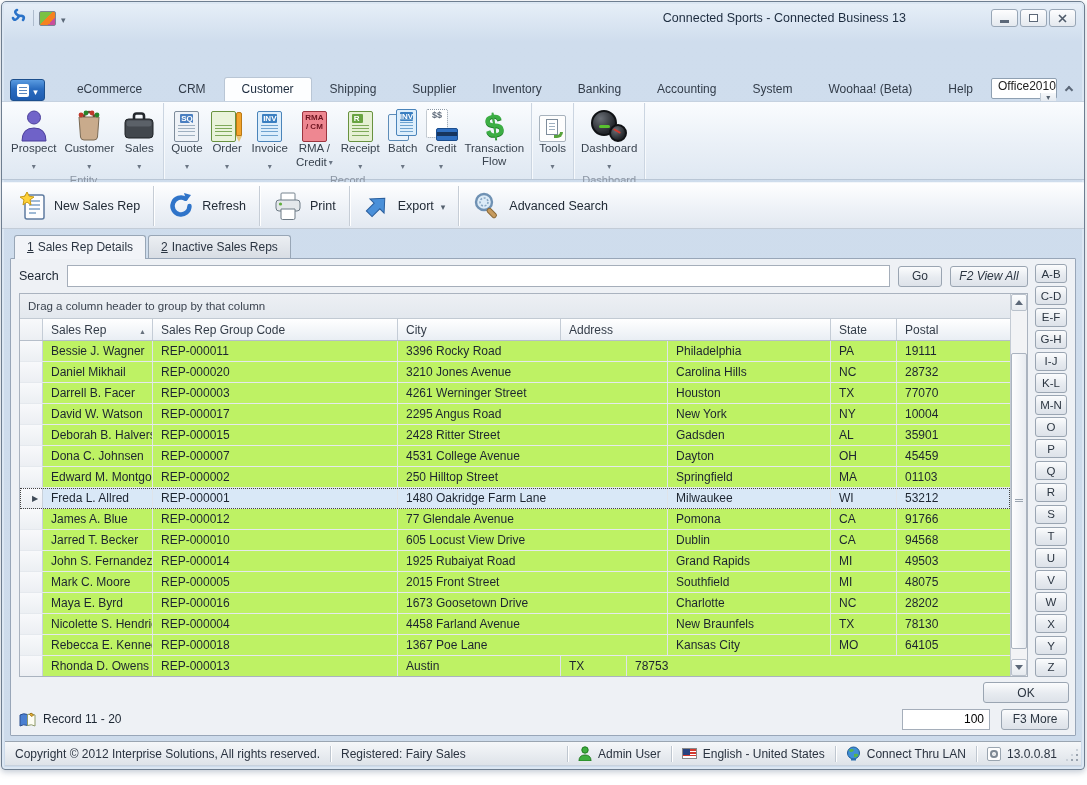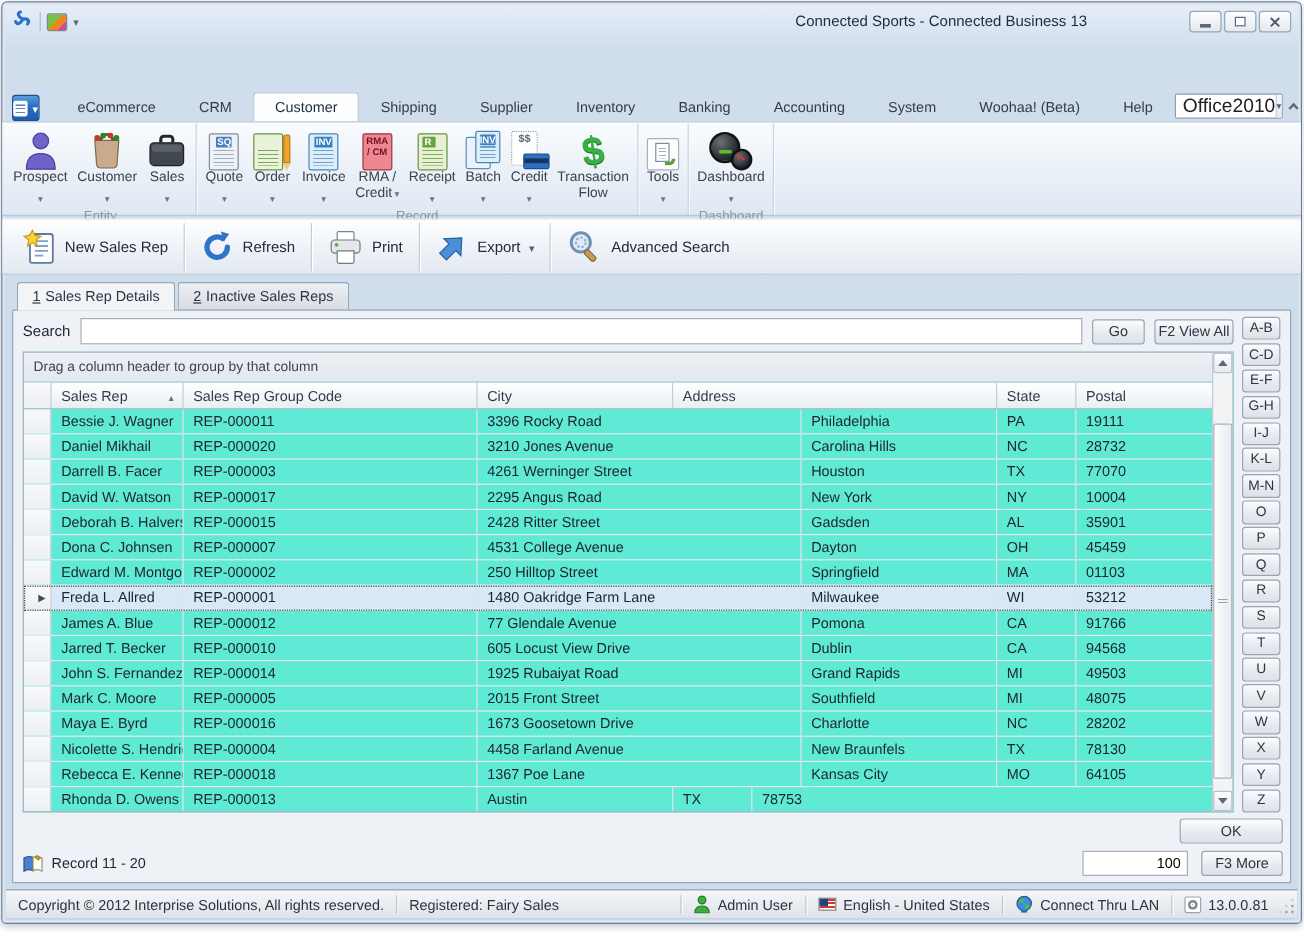--- a/index.html
+++ b/index.html
@@ -34,21 +34,21 @@
     background:linear-gradient(#5a9be0,#2a6cc0 45%,#1f5cb0); display:flex; align-items:center;
     justify-content:center; gap:4px; margin-right:14px; }
   .menu-glyph { width:12px; height:13px; background:#fff; border-radius:2px; position:relative; }
   .menu-glyph::after { content:""; position:absolute; left:2px; right:2px; top:3px; height:8px;
     background:repeating-linear-gradient(#5a87c0 0 1px,transparent 1px 3px); }
   .caret-w::after { content:"▾"; color:#fff; font-size:9px; }
   .rtab { padding:4px 17px 5px 17px; font-size:12px; color:#323c49; border:1px solid transparent;
     border-bottom:none; white-space:nowrap; }
   .rtab.active { background:#fdfeff; border-color:#b9c6d5; border-radius:3px 3px 0 0; color:#1d2c3f; }
   .theme-combo { display:flex; align-items:center; height:21px; margin-bottom:2px; background:#fff;
-    border:1px solid #8fa0b2; border-radius:2px; width:90px; padding-left:6px; font-size:16px; color:#222; }
+    border:1px solid #8fa0b2; border-radius:2px; width:90px; padding-left:6px; font-size:12px; color:#222;flex-direction:column; }
   .combo-btn { margin-left:auto; width:16px; height:100%; border-left:1px solid #c2ccd6;
     display:flex; align-items:center; justify-content:center; background:linear-gradient(#f6f8fa,#e2e8ef); }
   .combo-btn::after { content:"▾"; font-size:8px; color:#55616e; }
   .collapse-btn { width:20px; height:21px; margin:0 0 2px 6px; display:flex; align-items:center; justify-content:center; }
   .chev { width:6px; height:6px; border-top:2px solid #5c6878; border-right:2px solid #5c6878;
     transform:rotate(-45deg); margin-top:3px; }
 
   
   .ribbon { height:79px; background:linear-gradient(#fafcfe,#eaf0f7 55%,#dfe8f2);
     border-top:1px solid #c6d2e0; border-bottom:1px solid #b9c6d5; display:flex; padding:1px 2px 0 2px; }
@@ -132,23 +132,23 @@
   .panel { flex:1; border:1px solid #98a6b8; background:#eef1f5; border-radius:1px;
     display:flex; flex-direction:column; padding:5px 6px 4px 8px; min-height:0; position:relative; z-index:1; }
   .panel-top { flex:1; display:flex; min-height:0; }
   .leftcol { flex:1; display:flex; flex-direction:column; min-width:0; }
   .searchrow { display:flex; align-items:center; gap:8px; height:24px; }
   .slabel { font-size:12.5px; color:#1d2733; }
   .sinput { flex:1; height:22px; border:1px solid #a5aeba; background:#fff; font:12px "Liberation Sans",sans-serif; padding:0 4px; }
   .btn { height:21px; border:1px solid #9aa5b2; border-radius:3px; font:12px "Liberation Sans",sans-serif;
     color:#2c3642; background:linear-gradient(#fbfcfd,#e7ebf0 55%,#dde2e9); }
   .btn.go { width:44px; }
-  .btn.viewall { width:66px; }
-
-  .gridbox { flex:1; margin-top:5px; border:1px solid #aab3bf; background:#5eead4; display:flex; min-height:0; }
+  .btn.viewall { width:78px;font-style:italic; }
+
+  .gridbox { flex:1; margin-top:5px; border:1px solid #aab3bf; background:#bef264; display:flex; min-height:0; }
   .gridmain { flex:1; display:flex; flex-direction:column; min-width:0; }
   .hintbar { height:25px; line-height:25px; padding-left:8px; font-size:11.5px; color:#3c4450;
     background:linear-gradient(#edf0f4,#e3e8ee); border-bottom:1px solid #c2cad3; }
   .ghead { display:flex; height:22px; border-bottom:1px solid #b6bfca; background:linear-gradient(#ffffff,#e9eef4); }
   .hcell { display:flex; align-items:center; padding-left:8px; font-size:12px; color:#333c48;
     border-right:1px solid #c4ccd6; }
   .sorticon { margin-left:auto; margin-right:6px; }
   .sorticon::after { content:"▲"; font-size:7px; color:#66707c; }
   .sel { width:23px; padding-left:0; background:linear-gradient(#f8f9fb,#eceff3); border-right:1px solid #c4ccd6; }
   .c0 { width:110px; } .c1 { width:245px; } .c2 { width:270px; } .c3 { width:163px; } .c4 { width:66px; } .c5 { flex:1; }

